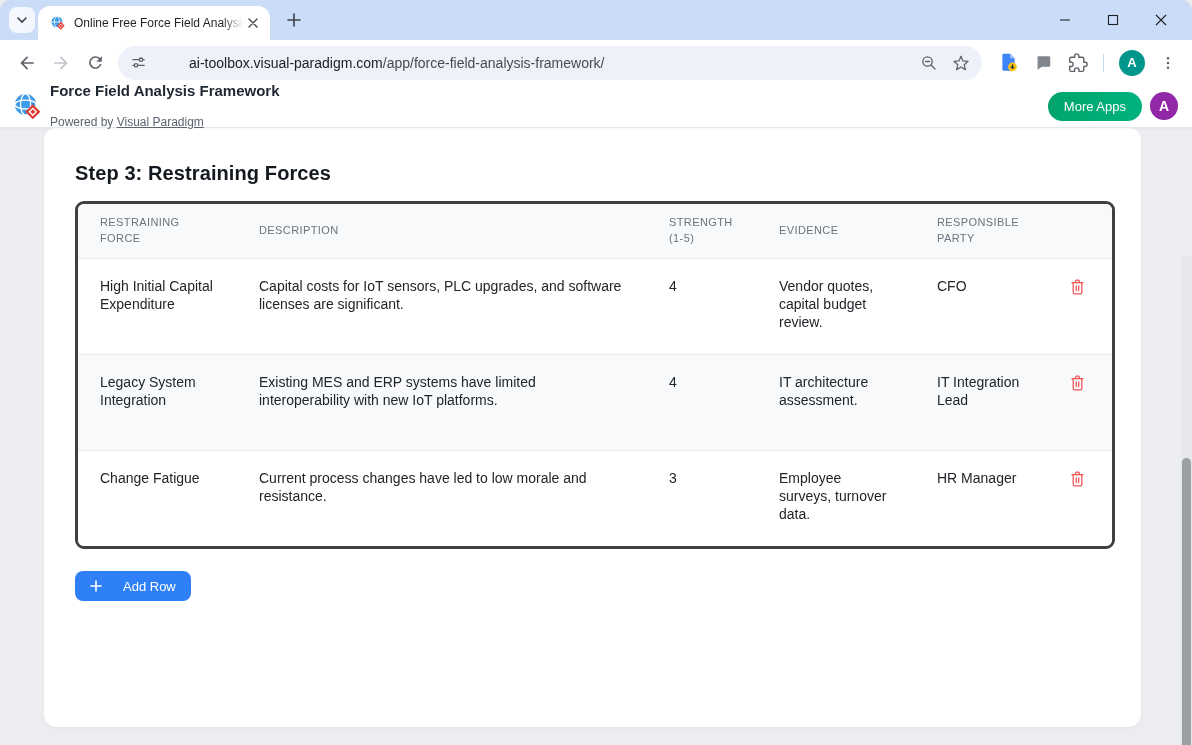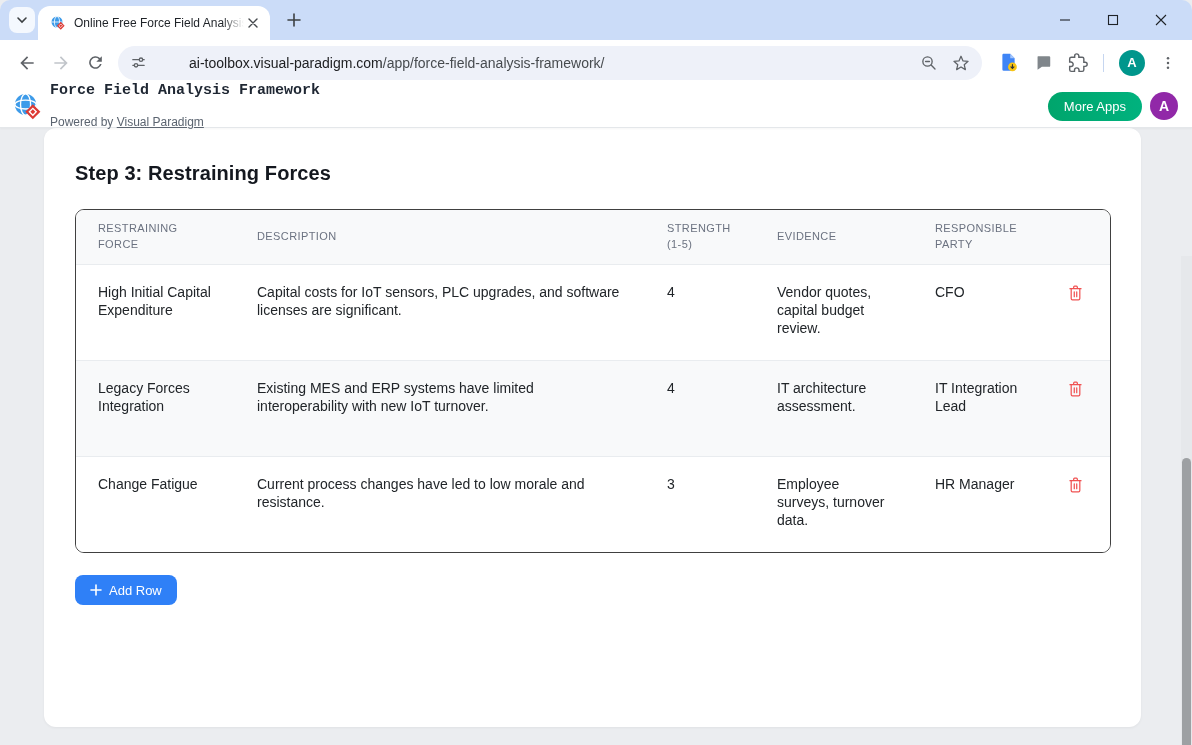--- a/index.html
+++ b/index.html
@@ -28,42 +28,42 @@
   .url-text .path { color:#474b4f; }
   .urlbar-right { display:flex; align-items:center; gap:14px; margin-left:8px; }
   .tb-right { display:flex; align-items:center; gap:15px; padding:0 6px 0 8px; flex:0 0 auto; }
   .tb-sep { width:1px; height:18px; background:#c6d6f0; }
   .profile-avatar { width:26px; height:26px; border-radius:50%; background:#00968c; color:#fff; font-size:13px; font-weight:700; display:flex; align-items:center; justify-content:center; cursor:pointer; }
 
   
   .app-header { height:43px; background:#ffffff; display:flex; align-items:center; padding:0 14px 0 12px; border-bottom:1px solid #e4e7ea; box-shadow:0 1px 2px rgba(0,0,0,.04); position:relative; z-index:2; }
   .app-logo { width:31px; height:31px; flex:0 0 auto; }
   .app-header-text { margin-left:7px; line-height:1.15; }
-  .app-title { font-size:15px; font-weight:700; color:#1f2733;font-family:Liberation Mono, monospace; }
+  .app-title { font-size:15px; font-weight:700; color:#1f2733; }
   .app-sub { font-size:12px; color:#5b6470; margin-top:17px; }
   .app-sub a { color:#5b6470; text-decoration:underline; cursor:pointer; }
   .app-header-right { margin-left:auto; display:flex; align-items:center; gap:8px; }
   .more-apps-btn { height:29px; padding:0 16px; border:none; border-radius:15px; background:linear-gradient(90deg,#00a56c,#00b27e); color:#fff; font-size:13px; font-weight:500; font-family:inherit; cursor:pointer;text-align:center; }
   .user-avatar { width:28px; height:28px; border-radius:50%; background:#9128a8; color:#fff; font-size:14px; font-weight:700; display:flex; align-items:center; justify-content:center; cursor:pointer; }
 
   
   .page { height:617px; position:relative; }
   .card { position:absolute; left:44px; top:0; width:1097px; height:599px; background:#ffffff; border-radius:12px; box-shadow:0 1px 3px rgba(0,0,0,.05); padding:34px 31px 0 31px; }
   .step-heading { font-size:20px; font-weight:700; color:#14181f; letter-spacing:.1px; }
 
-  table.forces { width:1034px; margin-top:24px; border-collapse:separate; border-spacing:0; table-layout:fixed; border:1px solid #404040; border-radius:9px; overflow:hidden; }
+  table.forces { width:1034px; margin-top:16px; border-collapse:separate; border-spacing:0; table-layout:fixed; border:3px solid #404040; border-radius:9px; overflow:hidden; }
   table.forces thead tr { background:#f8f9fa; height:54px; }
   table.forces th { font-size:11px; font-weight:500; color:#6b7280; text-align:left; letter-spacing:.4px; padding:8px 22px; line-height:1.45; vertical-align:middle; }
   table.forces td { font-size:14px; color:#212529; vertical-align:top; padding:18px 22px 14px 22px; line-height:1.3; word-break:break-word; border-top:1px solid #e9ecef; }
   table.forces tbody tr { height:96px; background:#ffffff; }
   table.forces tbody tr:nth-child(even) { background:#f8f9fa; }
   td.del-cell { text-align:center; padding-top:20px; }
   .trash-btn { background:none; border:none; cursor:pointer; padding:2px; }
 
-  .add-row-btn { margin-top:22px; height:30px; padding:0 15px; display:inline-flex; align-items:center; gap:7px; background:#2f80f7; border:none; border-radius:8px; color:#fff; font-size:13px; font-family:inherit; cursor:pointer; }
+  .add-row-btn { margin-top:22px; height:30px; padding:0 15px; display:inline-flex; align-items:center; gap:21px; background:#2f80f7; border:none; border-radius:8px; color:#fff; font-size:13px; font-family:inherit; cursor:pointer; }
 
   
   .scrollbar { position:absolute; right:0; top:128px; width:11px; height:617px; background:rgba(0,0,0,0.02); }
   .scroll-thumb { position:absolute; left:1px; top:202px; width:9px; height:330px; background:#9da0a3; border-radius:5px; }
 </style>
 </head>
 <body>
 
 <div class="window">
 
@@ -217,22 +217,22 @@
             <td>High Initial Capital Expenditure</td>
             <td>Capital costs for IoT sensors, PLC upgrades, and software licenses are significant.</td>
             <td>4</td>
             <td>Vendor quotes, capital budget review.</td>
             <td>CFO</td>
             <td class="del-cell"><button class="trash-btn"><svg width="15" height="16" viewBox="0 0 24 26">
                     <path d="M3 6h18M9 6V3.5A1.5 1.5 0 0 1 10.5 2h3A1.5 1.5 0 0 1 15 3.5V6m4 0v16a2 2 0 0 1-2 2H7a2 2 0 0 1-2-2V6M10 11v8M14 11v8" fill="none" stroke="#f05252" stroke-width="2" stroke-linecap="round" stroke-linejoin="round"></path>
                   </svg></button></td>
           </tr>
           <tr>
-            <td>Legacy Forces Integration</td>
-            <td>Existing MES and ERP systems have limited interoperability with new IoT turnover.</td>
+            <td>Legacy System Integration</td>
+            <td>Existing MES and ERP systems have limited interoperability with new IoT platforms.</td>
             <td>4</td>
             <td>IT architecture assessment.</td>
             <td>IT Integration Lead</td>
             <td class="del-cell"><button class="trash-btn"><svg width="15" height="16" viewBox="0 0 24 26">
                     <path d="M3 6h18M9 6V3.5A1.5 1.5 0 0 1 10.5 2h3A1.5 1.5 0 0 1 15 3.5V6m4 0v16a2 2 0 0 1-2 2H7a2 2 0 0 1-2-2V6M10 11v8M14 11v8" fill="none" stroke="#f05252" stroke-width="2" stroke-linecap="round" stroke-linejoin="round"></path>
                   </svg></button></td>
           </tr>
           <tr>
             <td>Change Fatigue</td>
             <td>Current process changes have led to low morale and resistance.</td>

